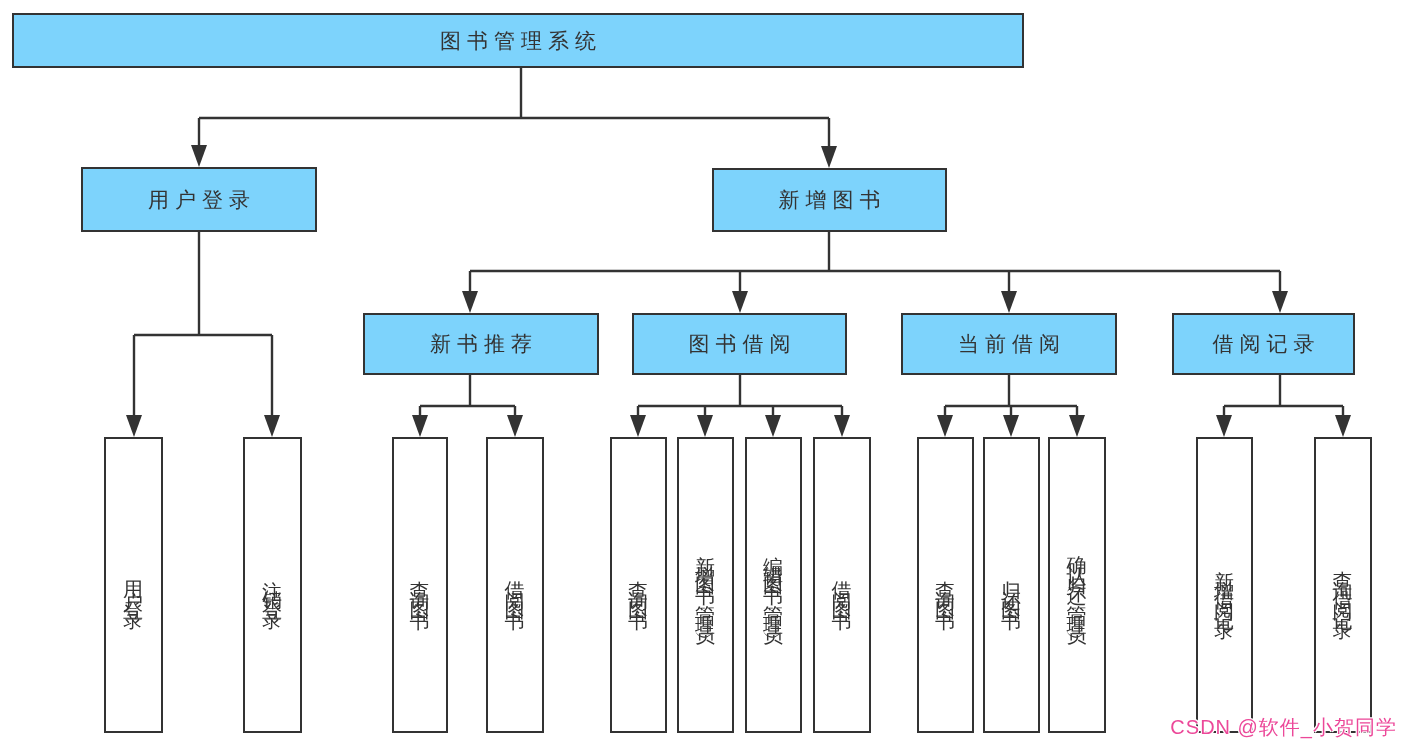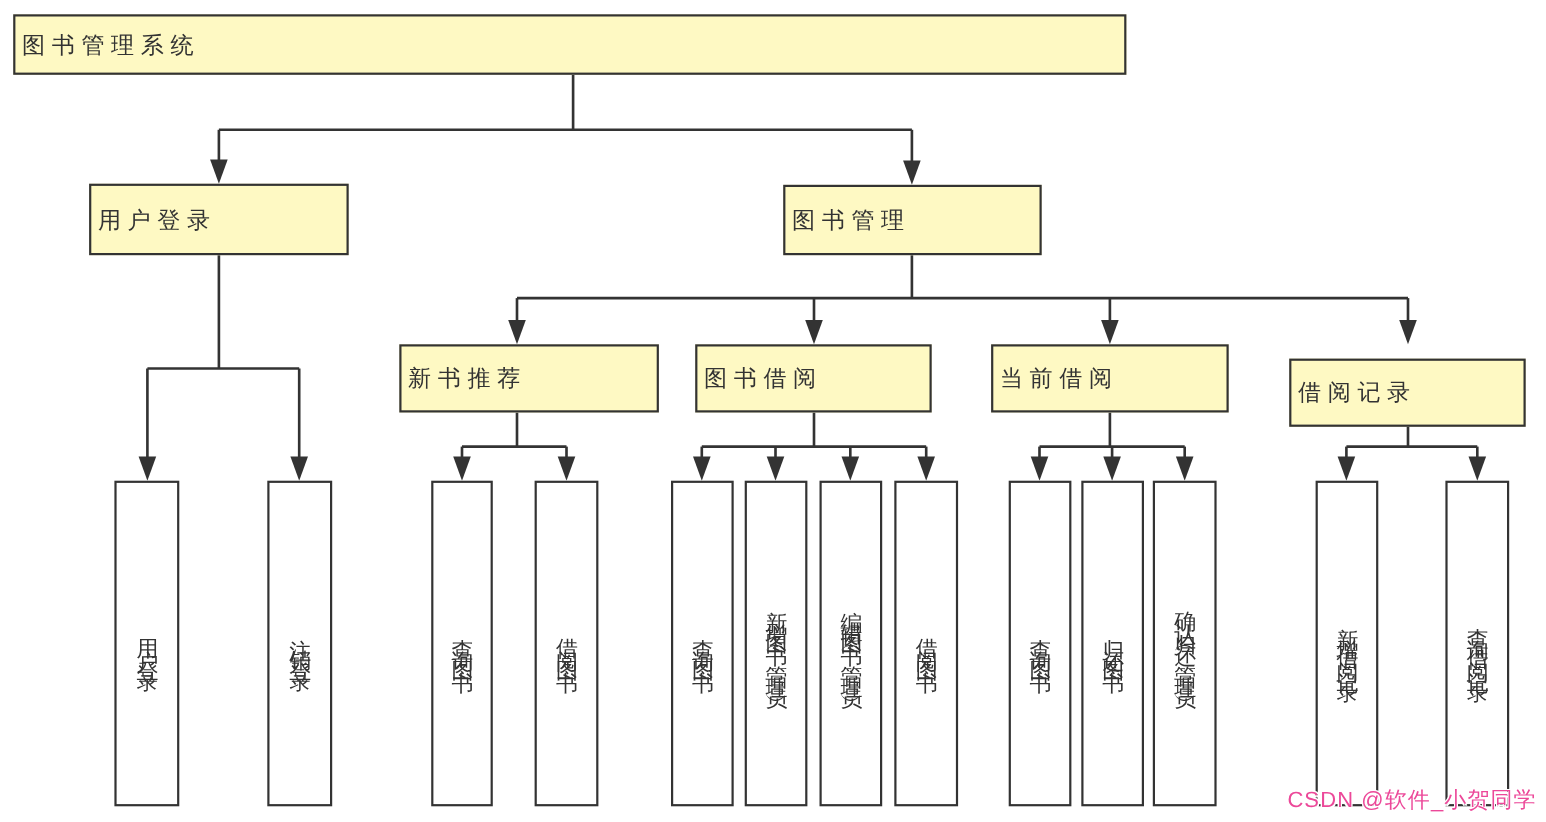--- a/index.html
+++ b/index.html
@@ -8,24 +8,25 @@
     width: 1405px;
     height: 747px;
     background: #ffffff;
     font-family: "Liberation Sans", "DejaVu Sans", sans-serif;
     overflow: hidden;
   }
   #connectors { position: absolute; left: 0; top: 0; }
   .box {
     position: absolute;
     box-sizing: border-box;
-    background: #fef9c3;
+    background: #7dd3fc;
     border: 2.5px solid #333333;
     display: flex;
     align-items: center;
+    justify-content: center;
     color: #333333;
     font-size: 21px;
     letter-spacing: 6px;
     text-indent: 6px; 
     white-space: nowrap;
     z-index: 2;
   }
   .vbox {
     position: absolute;
     box-sizing: border-box;
@@ -129,33 +130,33 @@
   </svg>
 
   <div class="box" style="left:12px; top:13px; width:1012px; height:55px;">
     <span>图书管理系统</span>
   </div>
 
   <div class="box" style="left:81px; top:167px; width:236px; height:65px;">
     <span>用户登录</span>
   </div>
   <div class="box" style="left:712px; top:168px; width:235px; height:64px;">
-    <span>图书管理</span>
+    <span>新增图书</span>
   </div>
 
   <div class="box" style="left:363px; top:313px; width:236px; height:62px;">
     <span>新书推荐</span>
   </div>
   <div class="box" style="left:632px; top:313px; width:215px; height:62px;">
     <span>图书借阅</span>
   </div>
   <div class="box" style="left:901px; top:313px; width:216px; height:62px;">
     <span>当前借阅</span>
   </div>
-  <div class="box" style="left:1172px; top:326px; width:215px; height:62px;">
+  <div class="box" style="left:1172px; top:313px; width:183px; height:62px;">
     <span>借阅记录</span>
   </div>
 
   <div class="vbox" style="left:104px; top:437px; width:59px; height:296px;">
     <span>用户登录</span>
   </div>
   <div class="vbox" style="left:243px; top:437px; width:59px; height:296px;">
     <span>注销登录</span>
   </div>
 

